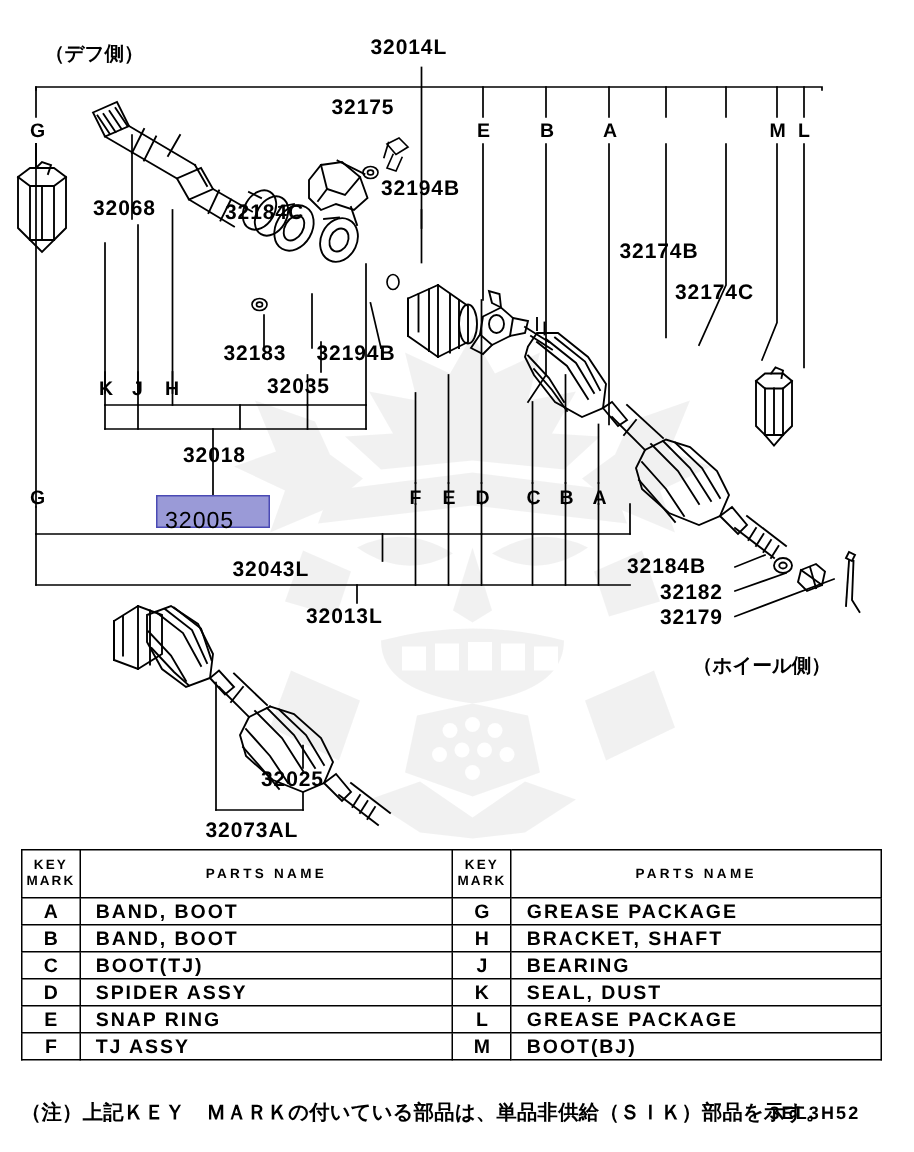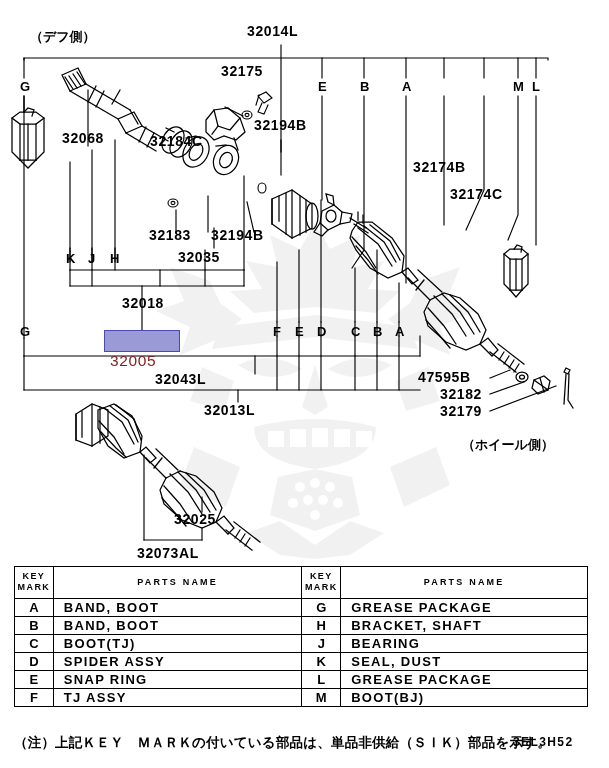--- a/index.html
+++ b/index.html
@@ -32,21 +32,21 @@
       font-family:"DejaVu Sans","Liberation Sans",sans-serif;}
 
   
   #hl{
     position:absolute;left:104px;top:330px;
     width:76px;height:22px;
     background:#9a9ad7;border:1.6px solid #4a4ab4;
     box-sizing:border-box;
   }
   #hl .pn{
-    position:absolute;left:5px;top:21px;color:#7f1d1d;
+    position:absolute;left:5px;top:8px;color:#000000;
     font-size:15.5px;letter-spacing:.6px;text-align:center;
   }
 
   
   #tbl{
     position:absolute;left:14px;top:566px;width:574px;
     border-collapse:collapse;
     border:1.6px solid #000;
   }
   #tbl td,#tbl th{
@@ -413,21 +413,21 @@
   <div class="lbl pn" style="left:254px;top:118px;">32194B</div>
   <div class="lbl pn" style="left:62px;top:131px;">32068</div>
   <div class="lbl pn" style="left:413px;top:160px;">32174B</div>
   <div class="lbl pn" style="left:450px;top:187px;">32174C</div>
   <div class="lbl pn" style="left:149px;top:228px;">32183</div>
   <div class="lbl pn" style="left:211px;top:228px;">32194B</div>
   <div class="lbl pn" style="left:178px;top:250px;">32035</div>
   <div class="lbl pn" style="left:122px;top:296px;">32018</div>
   <div class="lbl pn" style="left:155px;top:372px;">32043L</div>
   <div class="lbl pn" style="left:204px;top:403px;">32013L</div>
-  <div class="lbl pn" style="left:418px;top:370px;">47595B</div>
+  <div class="lbl pn" style="left:418px;top:370px;">32184B</div>
   <div class="lbl pn" style="left:440px;top:387px;">32182</div>
   <div class="lbl pn" style="left:440px;top:404px;">32179</div>
   <div class="lbl pn" style="left:174px;top:512px;text-align:center;">32025</div>
   <div class="lbl pn" style="left:137px;top:546px;">32073AL</div>
 
   <div id="hl">
     <span class="pn">32005</span>
   </div>
 
   <div class="lbl km" style="left:20px;top:80px;">G</div>

